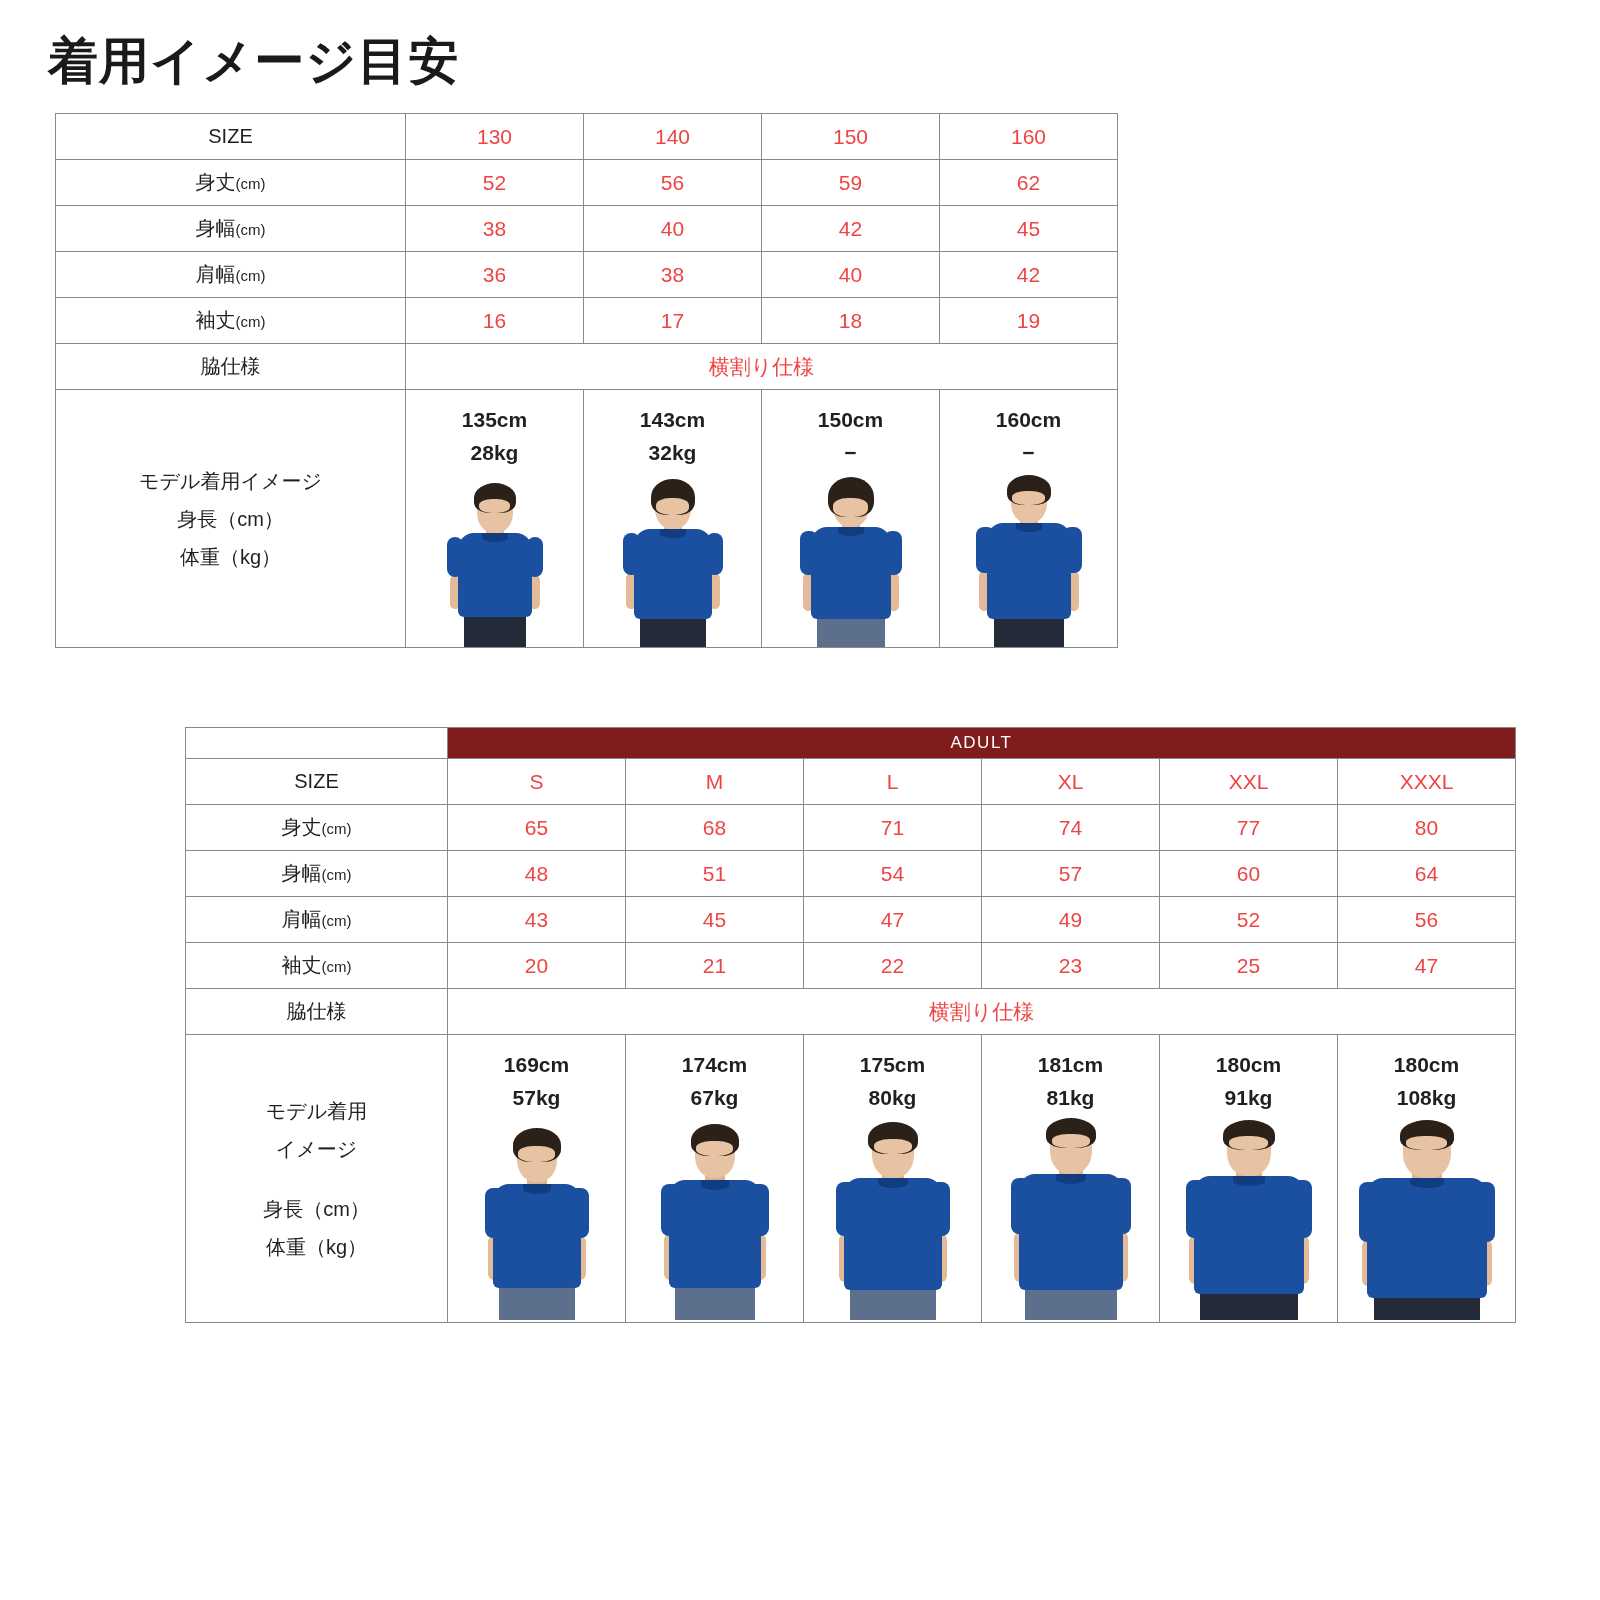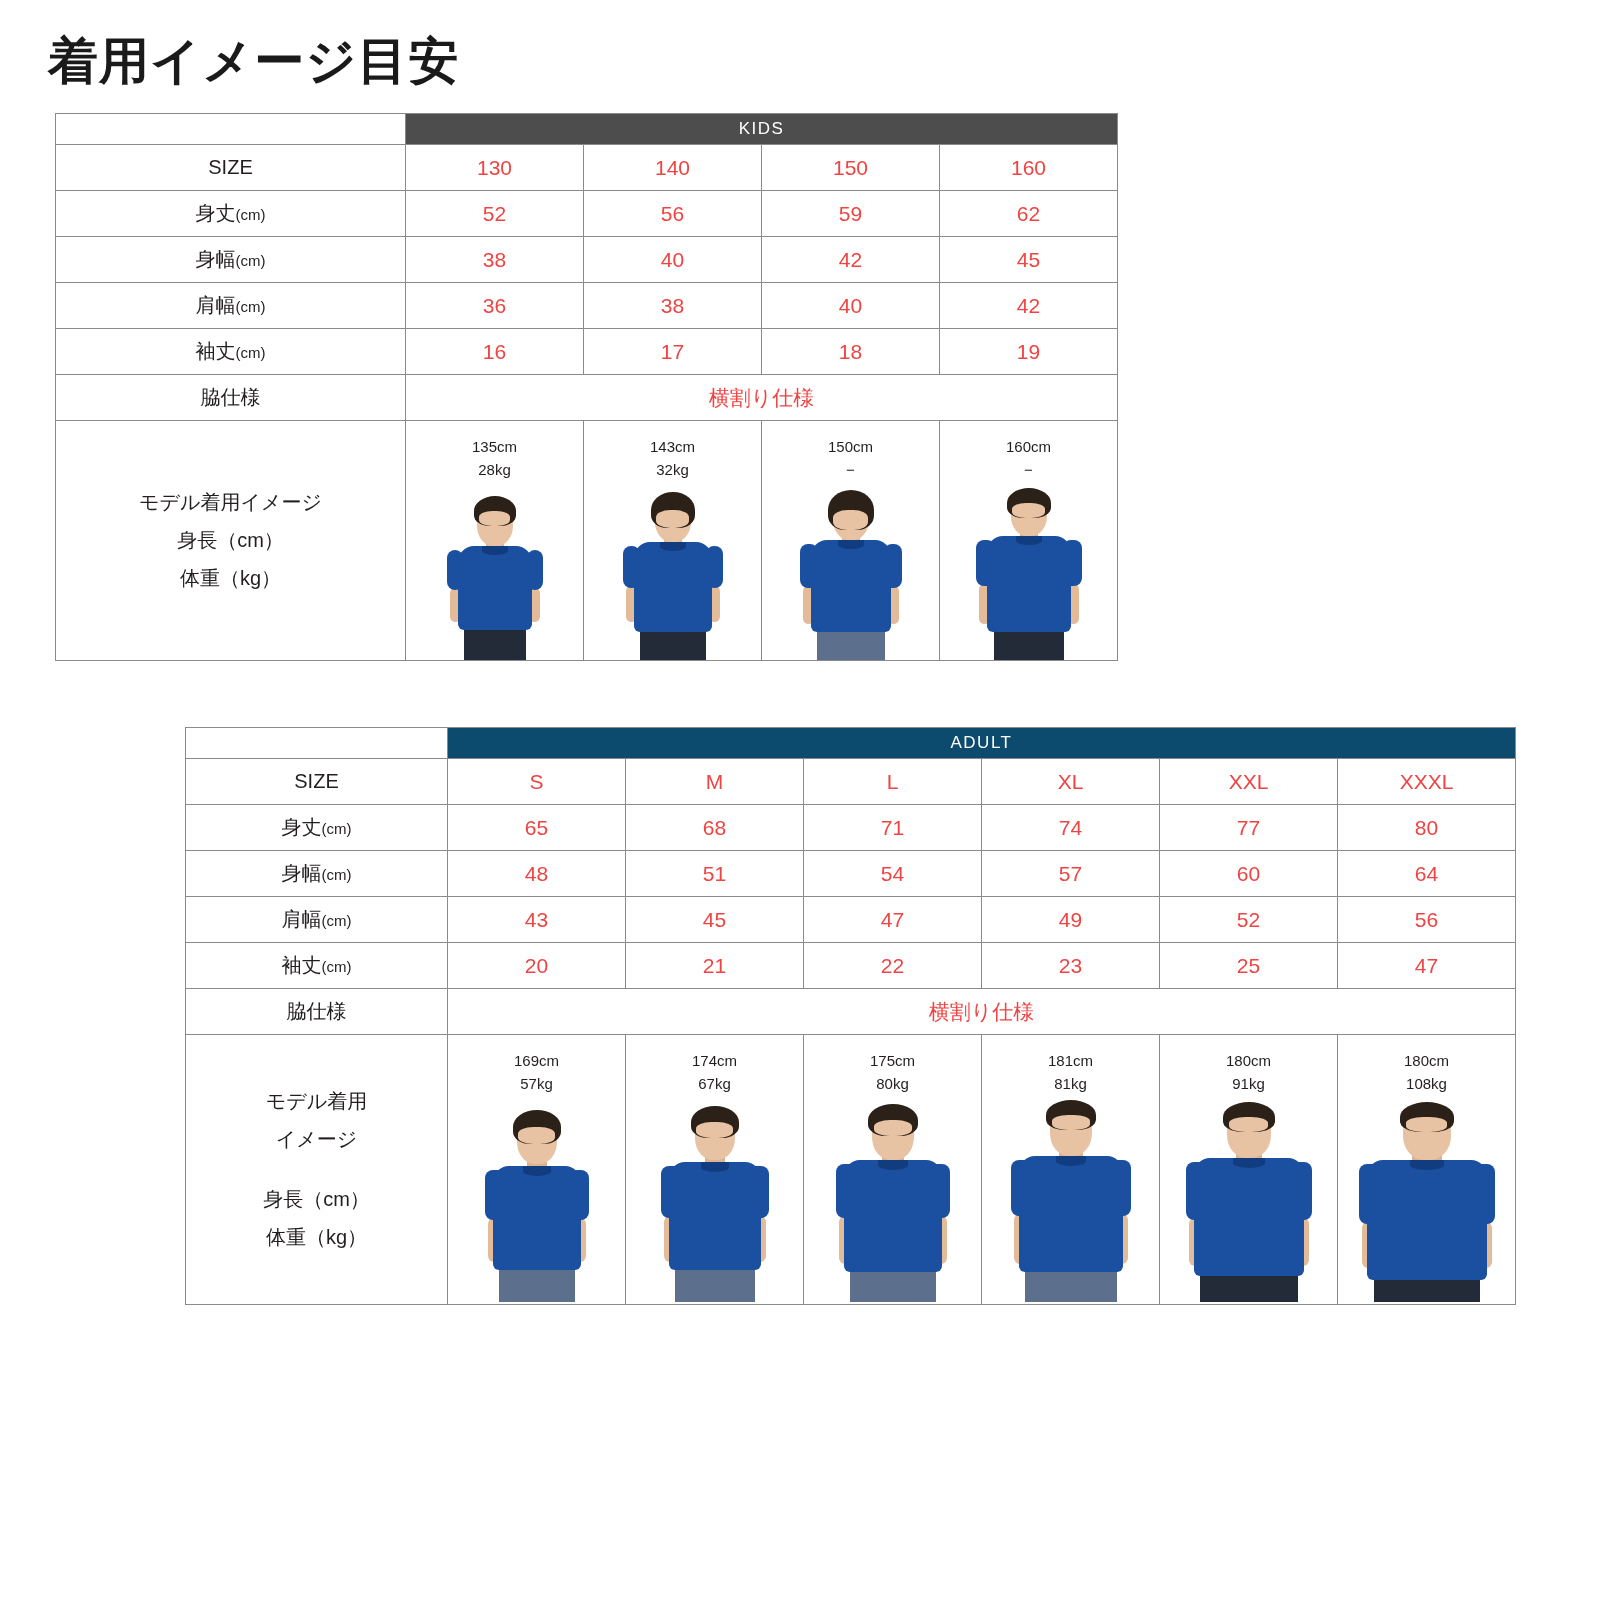--- a/index.html
+++ b/index.html
@@ -47,21 +47,21 @@
     font-weight: normal;
     padding: 0;
   }
   .hdr-band {
     color: #ffffff;
     font-size: 17px;
     letter-spacing: 1.5px;
     height: 30px;
   }
   .kids-band { background: #4d4d4d; }
-  .adult-band { background: #0c4a6e; }
+  .adult-band { background: #7f1d1d; }
   .blank-cell { border: 1px solid #8a8a8a; background: #fff; }
 
   .rowlabel {
     font-size: 20px;
     color: #231f20;
   }
   .rowlabel .small {
     font-size: 15px;
   }
   .datacell {
@@ -76,23 +76,24 @@
 
   .modelrow td {
     vertical-align: top;
   }
   .model-label {
     font-size: 20px;
     line-height: 1.9;
     padding-top: 16px;
   }
   .model-meta {
-    font-size: 15px;
+    font-size: 21px;
     line-height: 1.55;
     padding-top: 14px;
+    font-weight: bold;
   }
 
   
   .figure {
     position: relative;
     margin: 10px auto 0 auto;
   }
   .fig-head {
     position: absolute;
     left: 50%;
@@ -197,24 +198,20 @@
   <div class="kids-table-wrap">
     <table class="sizechart">
       <colgroup>
         <col style="width:350px">
         <col style="width:178px">
         <col style="width:178px">
         <col style="width:178px">
         <col style="width:178px">
       </colgroup>
       <tbody>
-        <tr>
-          <td class="blank-cell" style="height:30px"></td>
-          <td class="hdr-band kids-band" colspan="4">KIDS</td>
-        </tr>
         <tr class="rowheight">
           <td class="rowlabel">SIZE</td>
           <td class="datacell">130</td>
           <td class="datacell dsep">140</td>
           <td class="datacell dsep">150</td>
           <td class="datacell dsep">160</td>
         </tr>
         <tr class="rowheight">
           <td class="rowlabel"><span>身丈</span><span class="small">(cm)</span></td>
           <td class="datacell">52</td>

